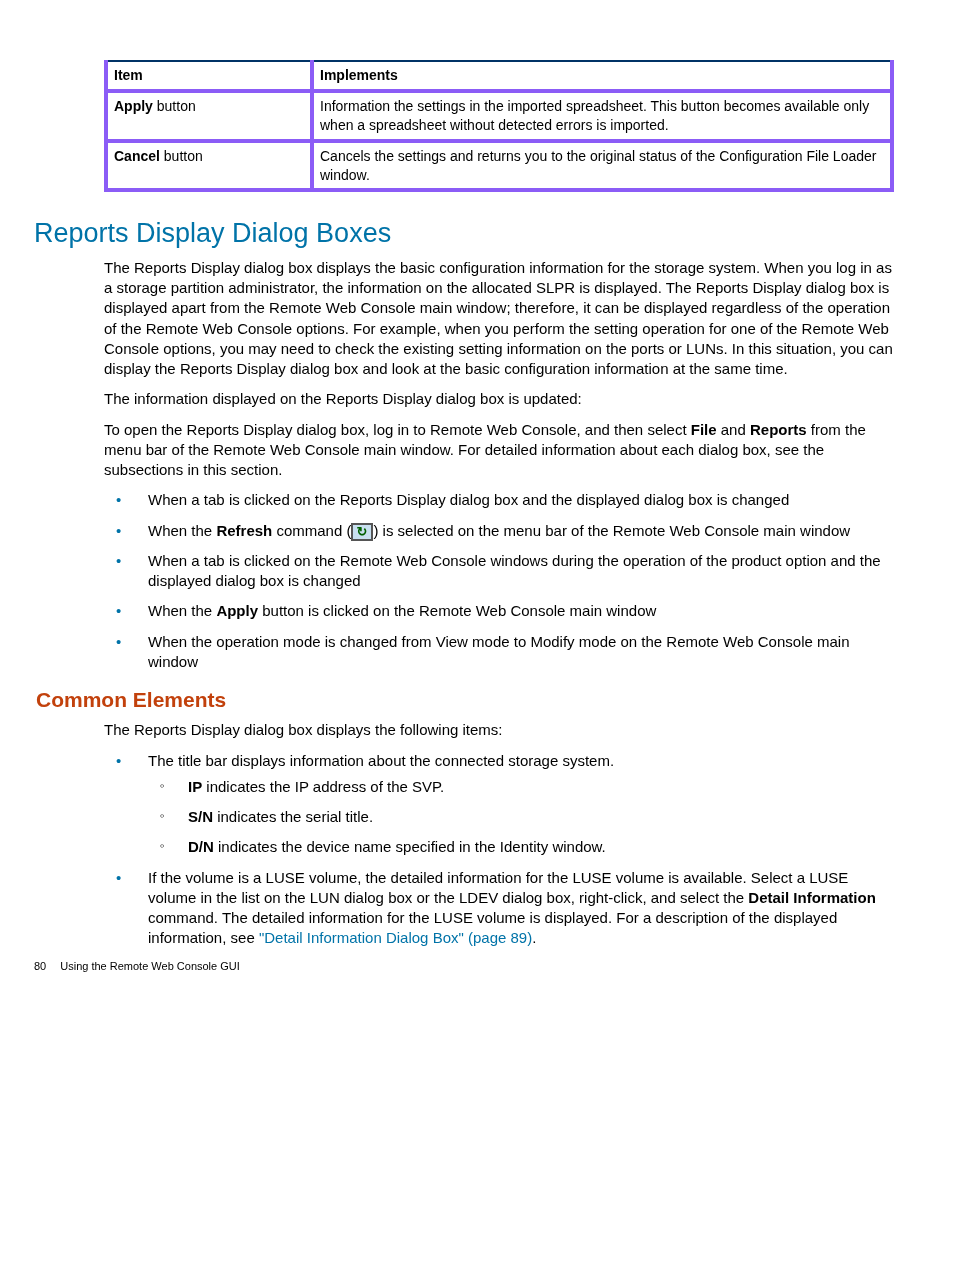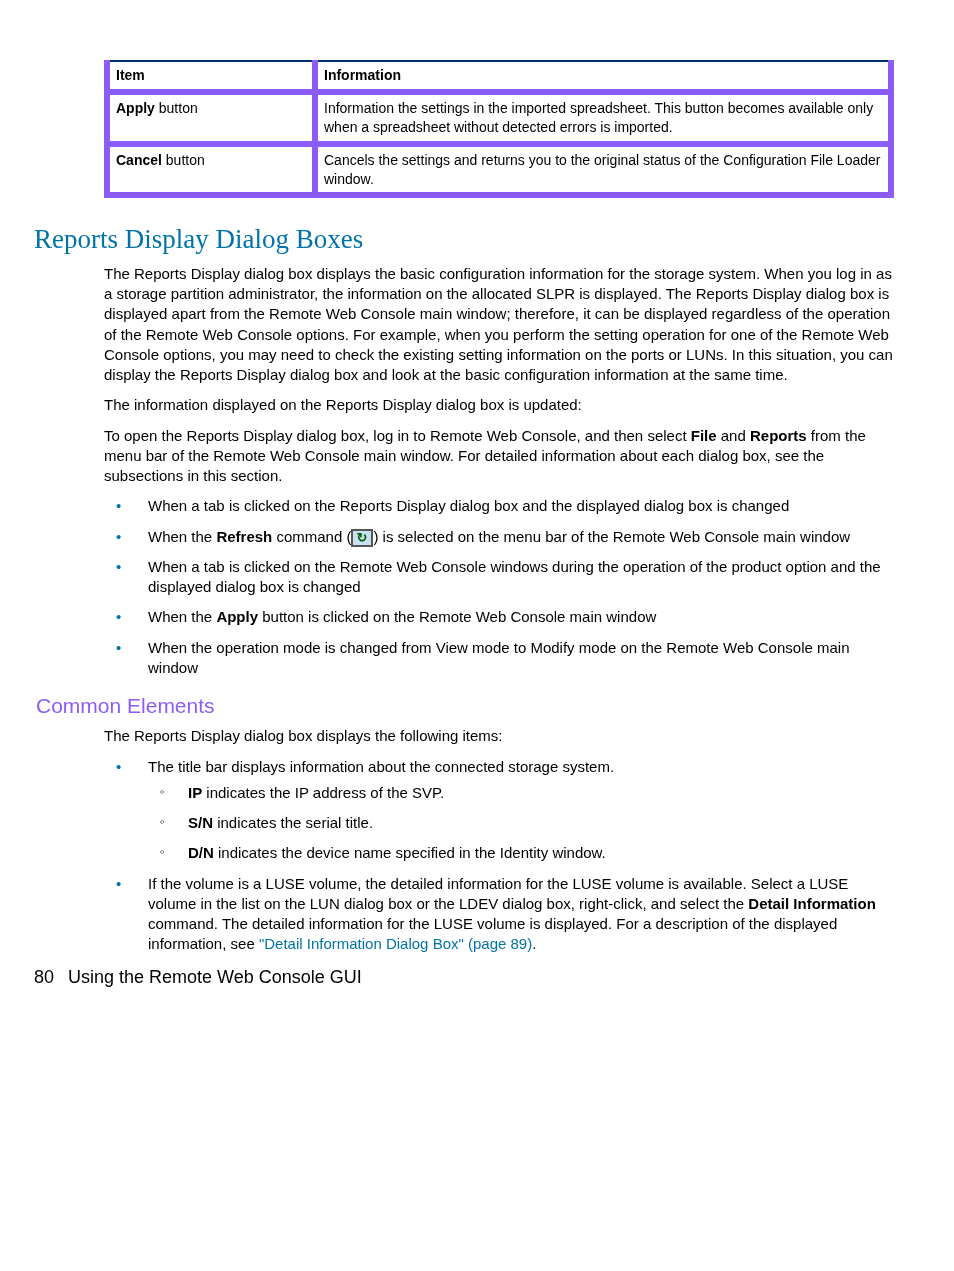--- a/index.html
+++ b/index.html
@@ -13,45 +13,45 @@
   }
   .page {
     padding: 60px 60px 30px 34px;
   }
   table {
     border-collapse: collapse;
     width: 100%;
     margin-bottom: 16px;
   }
   th, td {
-    border: 6px solid #8b5cf6;
+    border: 4px solid #8b5cf6;
     padding: 4px 6px;
     text-align: left;
     vertical-align: top;
     font-size: 14px;
   }
   th {
     font-weight: bold;
     border-top: 2px solid #003366;
   }
   .col-item {
     width: 190px;
   }
   h1 {
-    font-family: Liberation Serif, serif;
+    font-family: Liberation Sans, sans-serif;
     font-weight: normal;
     color: #0073a8;
     font-size: 27px;
     margin: 23px 0 6px -70px;
     padding-left: 0;
   }
   h2 {
     font-family: Arial, Helvetica, sans-serif;
-    font-weight: normal;
-    color: #8b5cf6;
+    font-weight: bold;
+    color: #c2410c;
     font-size: 21px;
     margin: 14px 0 0 -68px;
   }
   .body-text {
     margin: 6px 0 10px 0;
   }
   ul.bullets {
     list-style: none;
     padding-left: 0;
     margin: 4px 0 8px 0;
@@ -103,21 +103,21 @@
   .refresh-icon::after {
     content: "↻";
     color: #006000;
     font-size: 13px;
     font-weight: bold;
     position: absolute;
     left: 3px;
     top: -2px;
   }
   .footer {
-    font-size: 18px;
+    font-size: 11px;
     padding-left: 0;
     margin-left: -70px;
   }
   .footer .pg {
     margin-right: 14px;
   }
   .bold {
     font-weight: bold;
   }
   .content-block {
@@ -127,21 +127,21 @@
 </head>
 <body>
 
 <div class="page">
   <div class="content-block">
 
     <table>
       <tbody>
           <tr>
         <th class="col-item">Item</th>
-        <th>Information</th>
+        <th>Implements</th>
       </tr>
       <tr>
         <td><span class="bold">Apply</span><span> button</span></td>
         <td>Information the settings in the imported spreadsheet. This button becomes available only when a spreadsheet without detected errors is imported.</td>
       </tr>
       <tr>
         <td><span class="bold">Cancel</span><span> button</span></td>
         <td>Cancels the settings and returns you to the original status of the Configuration File Loader window.</td>
       </tr>
     </tbody>

